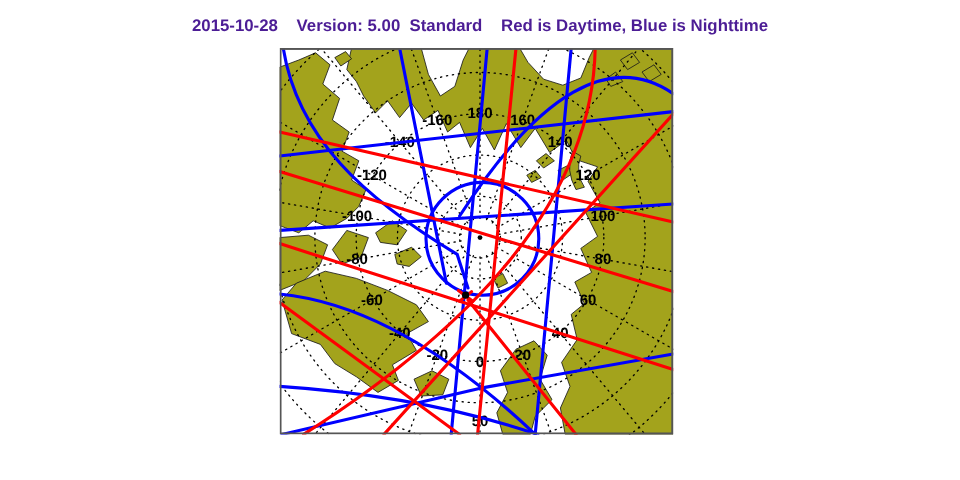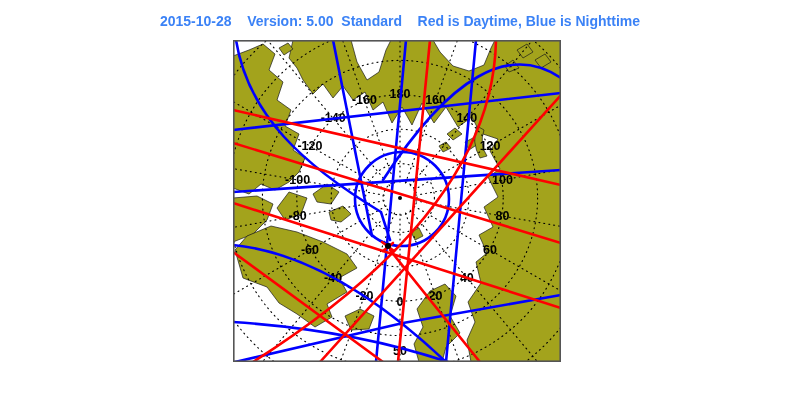--- a/index.html
+++ b/index.html
@@ -1,19 +1,19 @@
 <!DOCTYPE html>
 <html><head>
 <meta charset="utf-8">
 <style>
   html,body{margin:0;padding:0;background:#ffffff;}
   .page{position:relative;width:800px;height:400px;background:#ffffff;overflow:hidden;
         font-family:"Liberation Sans",sans-serif;}
   .plot-title{position:absolute;left:0;top:13px;width:800px;text-align:center;
-        font-size:14px;font-weight:bold;color:#3b82f6;white-space:pre;letter-spacing:0px;}
+        font-size:14px;font-weight:bold;color:#4c1d95;white-space:pre;letter-spacing:0px;}
   .map-wrap{position:absolute;left:233px;top:40px;width:328px;height:322px;}
   svg{display:block;}
 </style>
 </head>
 <body>
 <div class="page">
 
 <div class="plot-title">2015-10-28    Version: 5.00  Standard    Red is Daytime, Blue is Nighttime</div>
 
 <div class="map-wrap">

